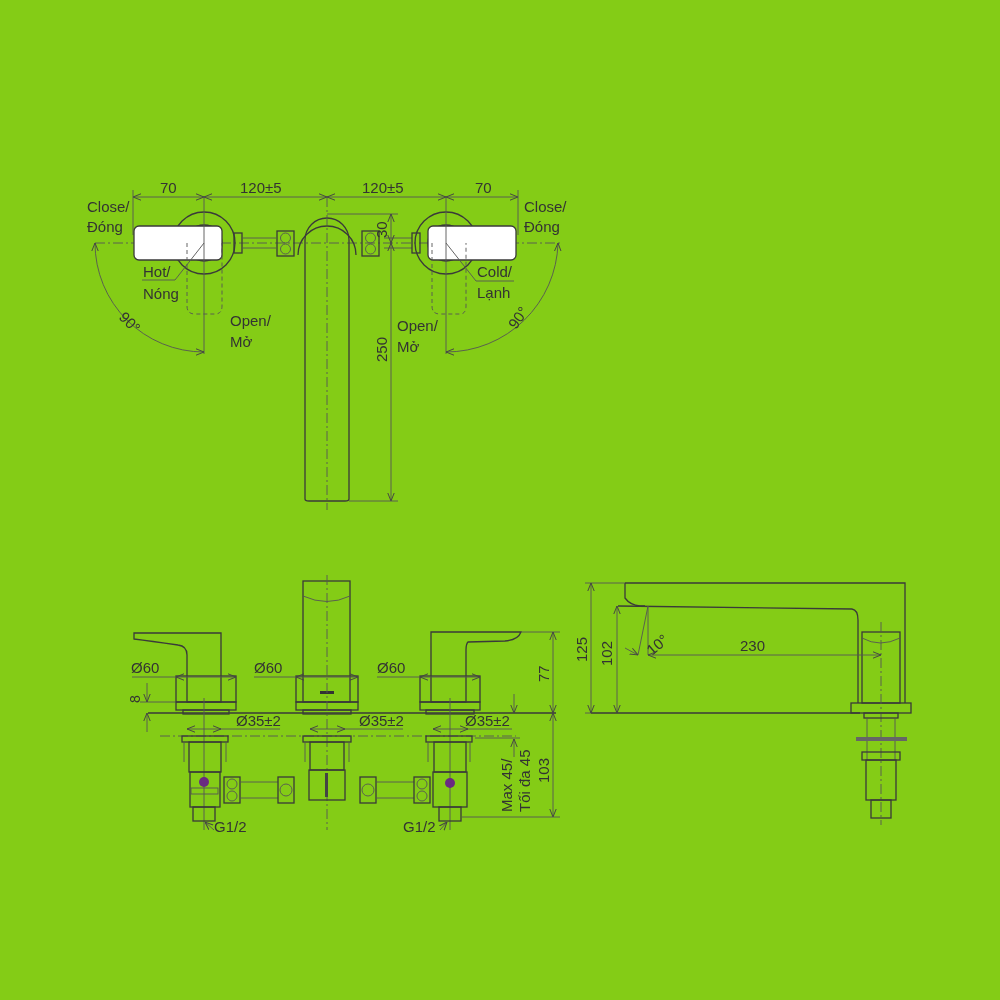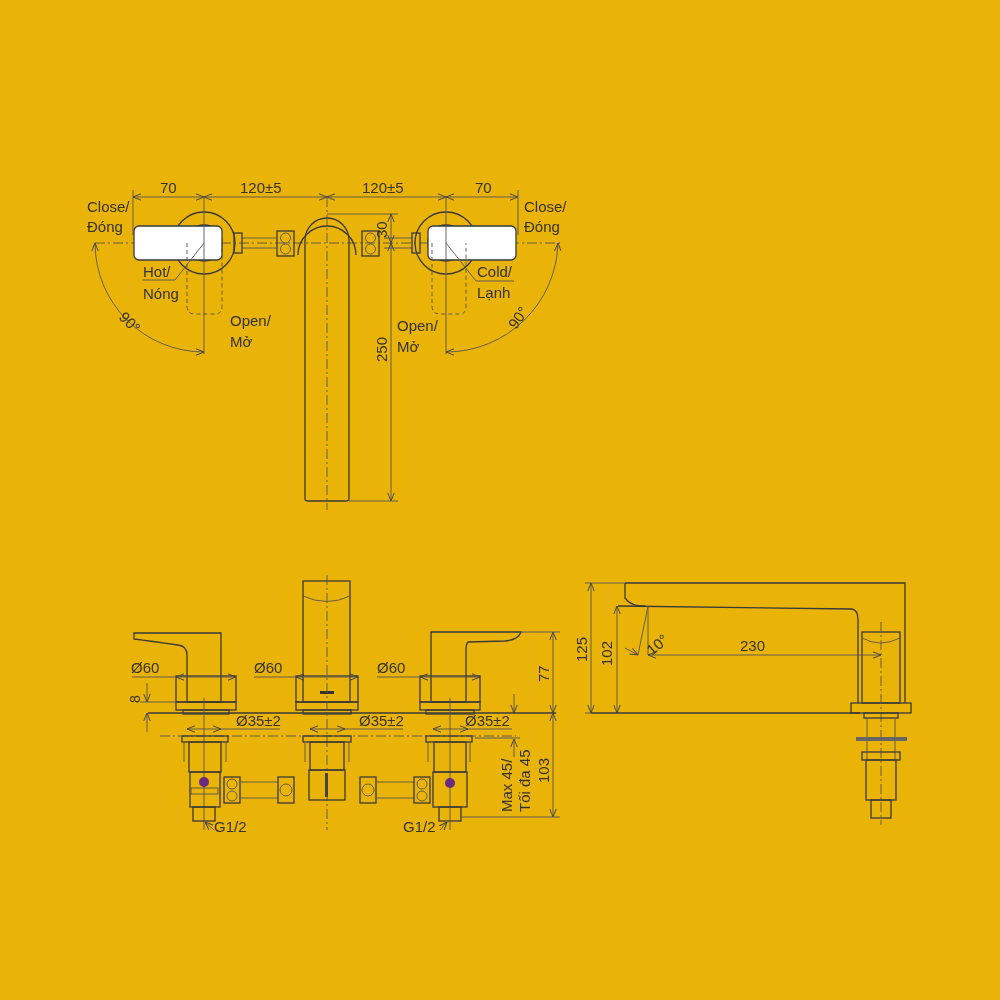--- a/index.html
+++ b/index.html
@@ -1,16 +1,16 @@
 <!DOCTYPE html>
 <html><head>
 <meta charset="utf-8">
 <style>
   html, body { margin: 0; padding: 0; background: #ffffff; }
-  #canvas { position: relative; width: 1000px; height: 1000px; background: #eab308; overflow: hidden; }
+  #canvas { position: relative; width: 1000px; height: 1000px; background: #84cc16; overflow: hidden; }
   svg { position: absolute; left: 0; top: 0; }
   .ln { stroke: #3a3a3a; stroke-width: 1.3; fill: none; }
   .thin { stroke: #555; stroke-width: 0.9; fill: none; }
   .dim { stroke: #555; stroke-width: 0.9; fill: none; }
   .cl { stroke: #555; stroke-width: 0.9; fill: none; stroke-dasharray: 10 3 2 3; }
   .dash { stroke: #555; stroke-width: 0.9; fill: none; stroke-dasharray: 4 3; }
   .txt { font-family: "Liberation Sans", sans-serif; font-size: 15px; fill: #333; }
   .txts { font-family: "Liberation Sans", sans-serif; font-size: 14px; fill: #333; }
   .fillw { fill: #fff; }
 </style>

